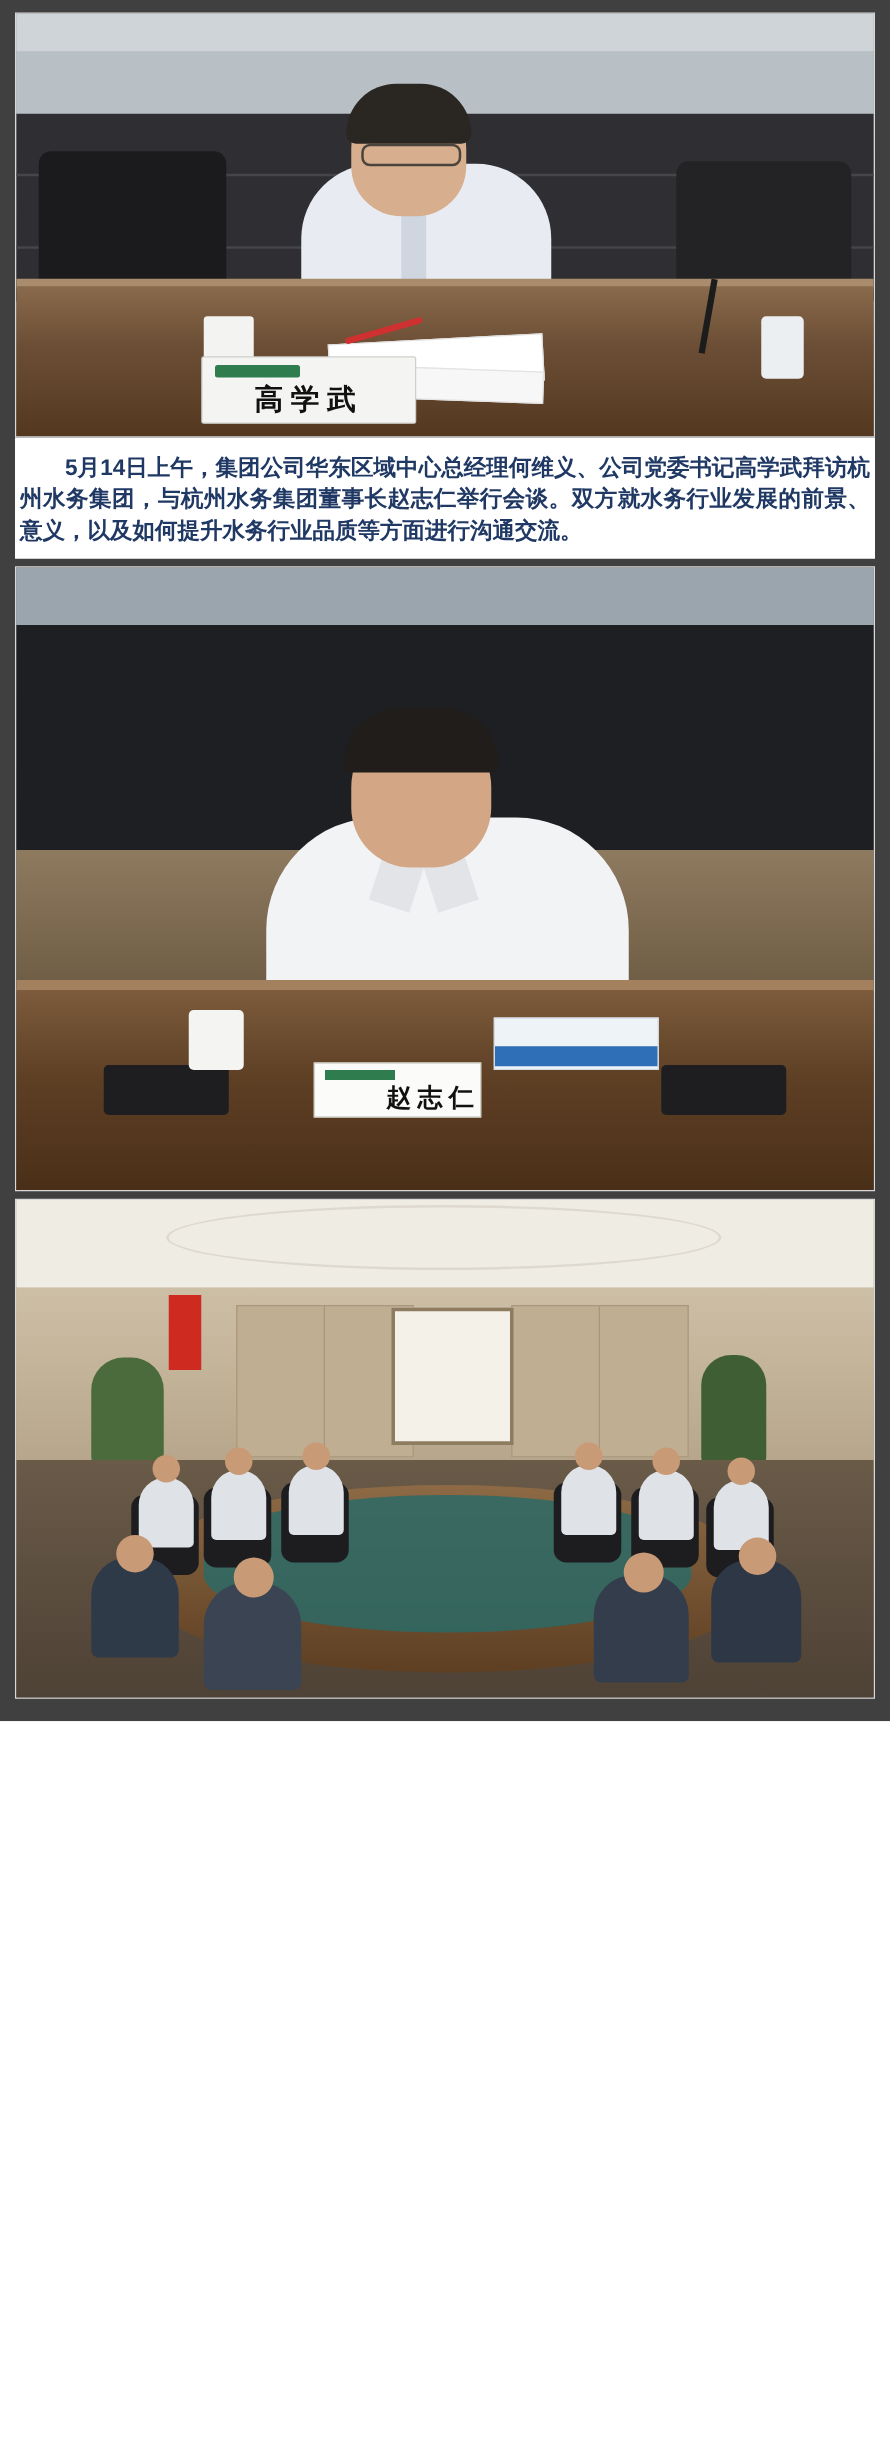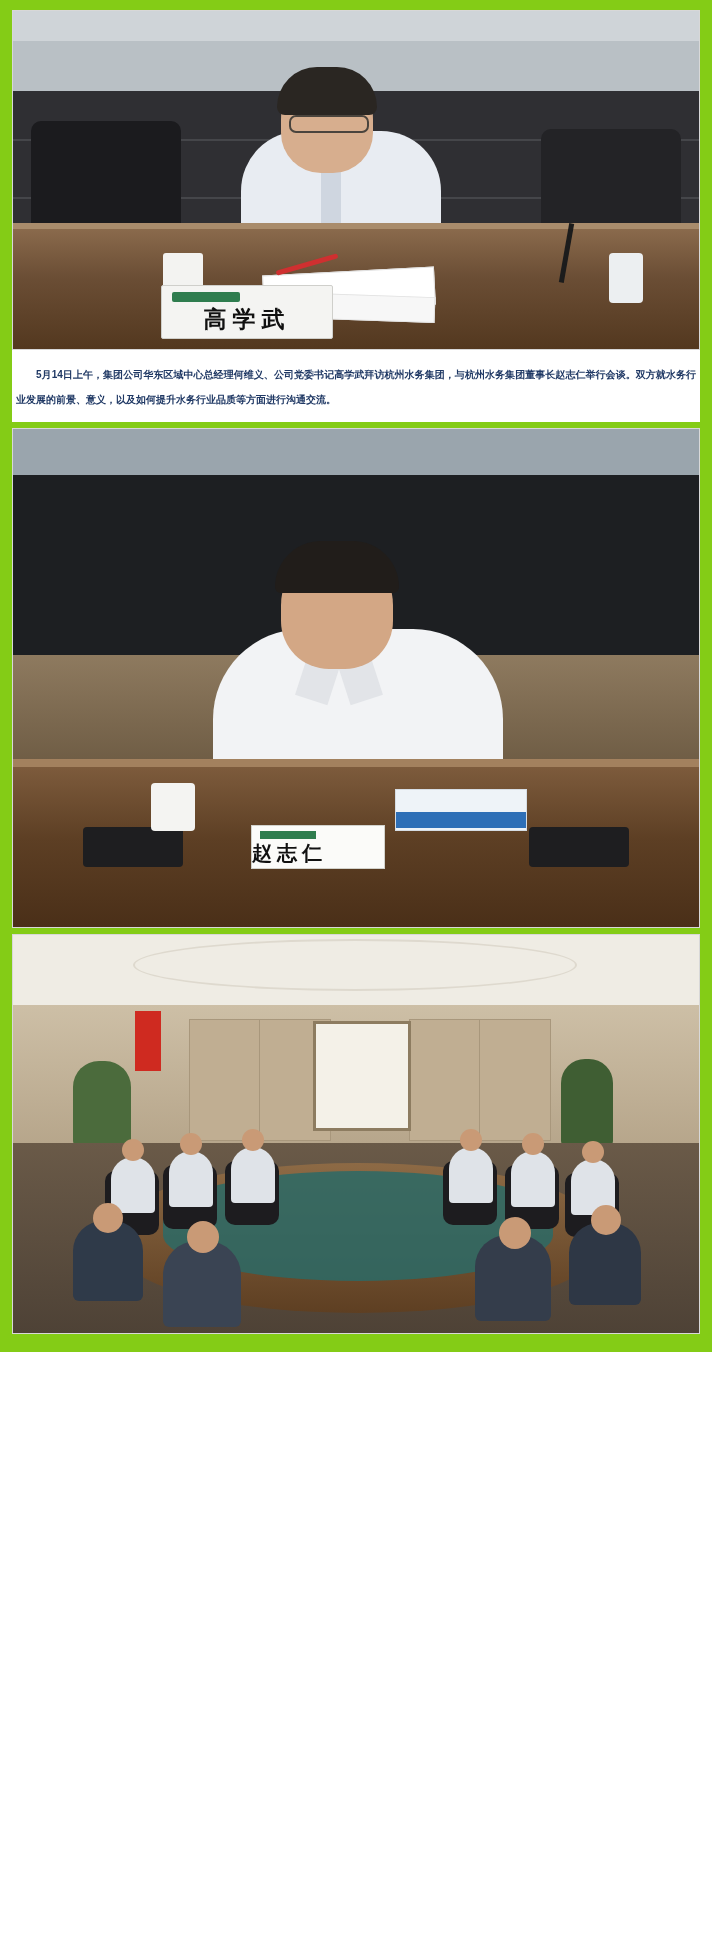--- a/index.html
+++ b/index.html
@@ -9,21 +9,21 @@
   }
   body {
     width: 712px;
     font-family: "Liberation Sans", "DejaVu Sans", sans-serif;
     color: #2b2b2b;
   }
   .page {
     width: 712px;
     box-sizing: border-box;
     padding: 10px 12px 12px 12px;
-    background: #84cc16;
+    background: #404040;
   }
   .article-block {
     margin-bottom: 6px;
   }
   .photo {
     width: 688px;
     box-sizing: border-box;
     border: 1px solid #d8d8d8;
     position: relative;
     overflow: hidden;
@@ -65,21 +65,21 @@
   .p2 .wood { position:absolute; left:0; top:226px; width:100%; height:110px; background:linear-gradient(180deg,#8e7a5f,#6e5c44); }
   .p2 .desk { position:absolute; left:0; bottom:0; width:100%; height:160px; background:linear-gradient(180deg,#7d5b3c 0%, #5d3f24 45%, #4a2f18 100%); }
   .p2 .desk-edge { position:absolute; left:0; bottom:158px; width:100%; height:10px; background:#a3815e; }
   .p2 .person-body { position:absolute; left:200px; top:200px; width:290px; height:190px; background:#f2f3f5; border-radius:90px 90px 0 0; }
   .p2 .person-head { position:absolute; left:268px; top:120px; width:112px; height:120px; background:#d3a785; border-radius:56px 56px 48px 48px; }
   .p2 .person-hair { position:absolute; left:262px; top:112px; width:124px; height:52px; background:#211d1a; border-radius:62px 62px 8px 8px; }
   .p2 .collar-l { position:absolute; left:288px; top:228px; width:34px; height:44px; background:#e2e4e8; transform:rotate(18deg); }
   .p2 .collar-r { position:absolute; left:330px; top:228px; width:34px; height:44px; background:#e2e4e8; transform:rotate(-18deg); }
   .p2 .nameplate { position:absolute; left:238px; bottom:58px; width:132px; height:42px; background:#fbfbf9; border:1px solid #d2d2cc; }
   .p2 .nameplate .np-bar { position:absolute; left:8px; top:5px; width:56px; height:8px; background:#2f7d4f; }
-  .p2 .nameplate .np-text { position:absolute; left:0; top:14px; width:100%; text-align:left; font-size:20px; font-weight:bold; color:#111; letter-spacing:5px;font-family:Liberation Serif, serif; }
+  .p2 .nameplate .np-text { position:absolute; left:0; top:14px; width:100%; text-align:right; font-size:20px; font-weight:bold; color:#111; letter-spacing:5px;font-family:Liberation Serif, serif; }
   .p2 .folder { position:absolute; left:382px; bottom:96px; width:130px; height:40px; background:#eef3f8; border:1px solid #d6dde4; }
   .p2 .folder-band { position:absolute; left:0; top:22px; width:100%; height:16px; background:#2e6fb7; }
   .p2 .cup { position:absolute; left:138px; bottom:96px; width:44px; height:48px; background:#f4f4f2; border-radius:4px; }
   .p2 .tray-l { position:absolute; left:70px; bottom:60px; width:100px; height:40px; background:#1e1e20; border-radius:4px; }
   .p2 .tray-r { position:absolute; right:70px; bottom:60px; width:100px; height:40px; background:#1e1e20; border-radius:4px; }
 
   
   .p3 .ceiling { position:absolute; left:0; top:0; width:100%; height:70px; background:#efece4; }
   .p3 .ceil-ring { position:absolute; left:120px; top:4px; width:440px; height:48px; border:2px solid #ded9ce; border-radius:50%; }
   .p3 .backwall { position:absolute; left:0; top:70px; width:100%; height:150px; background:linear-gradient(180deg,#cdbfa6,#b5a489); }
@@ -94,21 +94,21 @@
   .p3 .chairp { position:absolute; width:54px; height:64px; background:#1d1c1f; border-radius:10px; }
   .p3 .personp { position:absolute; width:44px; height:56px; background:#dfe3e8; border-radius:22px 22px 4px 4px; }
   .p3 .headp { position:absolute; width:22px; height:22px; background:#c99a76; border-radius:50%; }
 
   
   .text-block {
     padding: 12px 4px 10px 4px;
     background: #ffffff;
   }
   .para {
-    font-size: 10px;
+    font-size: 18px;
     line-height: 25px;
     color: #1f3864;
     font-weight: bold;
     text-align: justify;
     margin: 0 0 6px 0;
     text-indent: 2em;
     font-family: "Liberation Sans", "DejaVu Sans", sans-serif;
   }
   .para:last-child { margin-bottom: 0; }
 </style>

